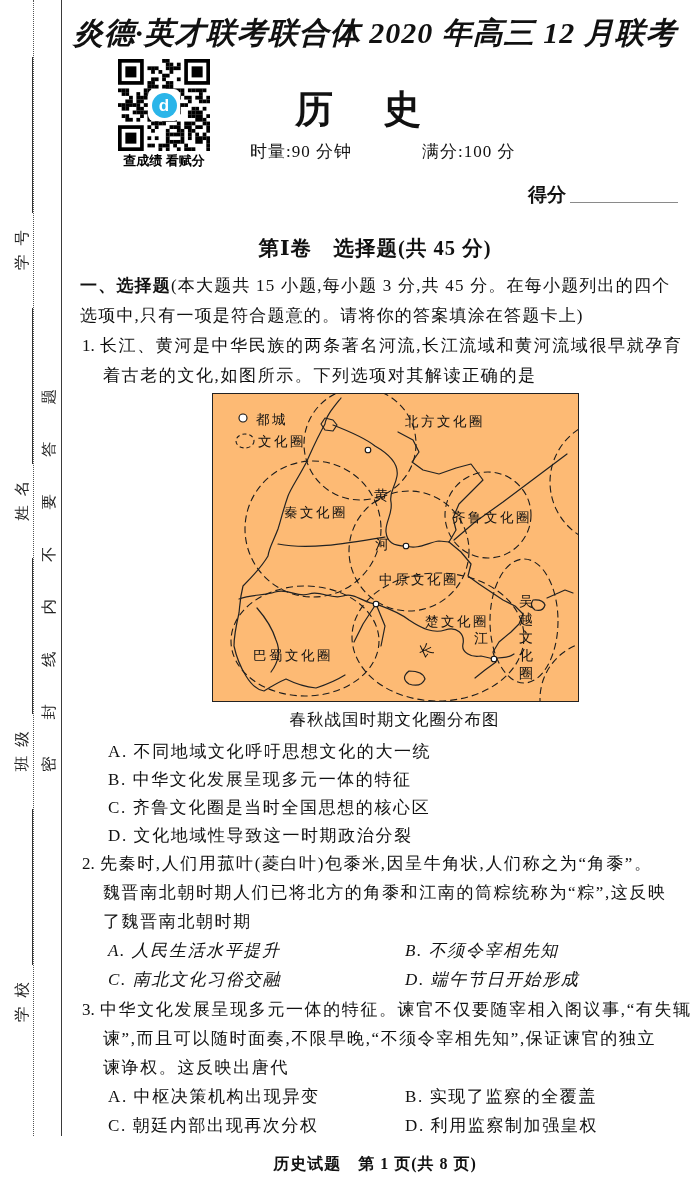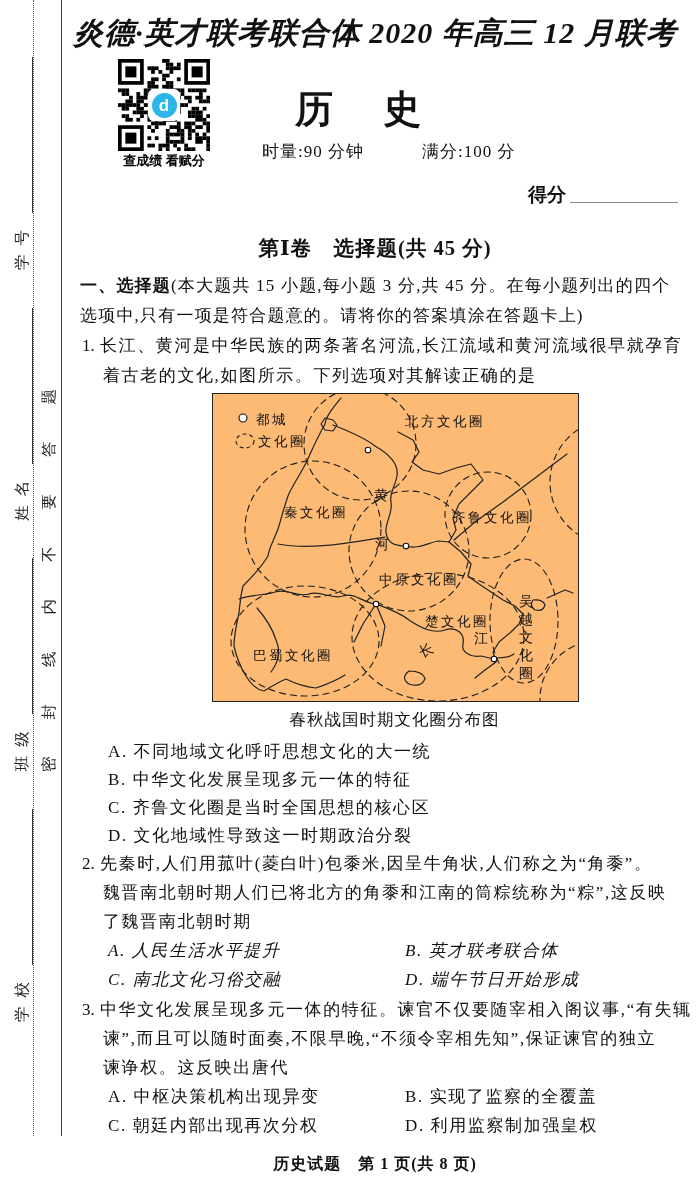--- a/index.html
+++ b/index.html
@@ -26,21 +26,21 @@
   .qr-wrap svg{position:absolute;left:0;top:0;}
   .qr-logo{position:absolute;left:30px;top:30px;width:32px;height:32px;background:#fff;
     border-radius:6px;display:flex;align-items:center;justify-content:center;}
   .qr-logo-circle{width:25px;height:25px;border-radius:50%;display:flex;align-items:center;
     justify-content:center;color:#fff;font-family:"Liberation Sans",sans-serif;
     font-weight:bold;font-size:17px;line-height:1;}
   .qr-caption{left:104px;top:152px;width:120px;text-align:center;font-size:13px;
     font-family:"Liberation Sans","DejaVu Sans",sans-serif;font-weight:600;color:#000;}
   .subject-title{left:48px;top:84px;width:626px;text-align:center;font-size:38px;
     font-weight:bold;letter-spacing:6px;}
-  .meta-duration{left:250px;top:140px;font-size:17px;letter-spacing:1px;margin-left:12px;}
+  .meta-duration{left:250px;top:140px;font-size:17px;letter-spacing:1px;}
   .meta-score{left:422px;top:140px;font-size:17px;letter-spacing:1px;}
   .score-box{left:528px;top:182px;display:flex;align-items:flex-start;gap:4px;}
   .score-label{font-family:"Liberation Sans",sans-serif;font-weight:bold;font-size:19px;}
   .score-blank{width:108px;height:20px;border-bottom:1.4px solid #8a8a8a;}
 
   
   .section-title{left:62px;top:234px;width:626px;text-align:center;font-size:20.5px;
     font-weight:bold;letter-spacing:1px;}
   .intro{left:80px;top:271px;width:612px;font-size:17px;line-height:30px;letter-spacing:1.2px;}
   .intro-lead{font-family:"Liberation Sans",sans-serif;font-weight:bold;letter-spacing:1.2px;}
@@ -404,21 +404,21 @@
   <div class="abs question z1" style="left:82px;top:849px;width:612px;line-height:29px;">
     <div class="qline q-first">
       <span class="qnum">2.</span>
       <span>先秦时,人们用菰叶(菱白叶)包黍米,因呈牛角状,人们称之为“角黍”。</span>
     </div>
     <div class="qline q-cont">魏晋南北朝时期人们已将北方的角黍和江南的筒粽统称为“粽”,这反映</div>
     <div class="qline q-cont">了魏晋南北朝时期</div>
   </div>
   <div class="abs opts-grid z1" style="top:936px;font-style:italic;">
     <div class="opt">A. 人民生活水平提升</div>
-    <div class="opt">B. 英才联考联合体</div>
+    <div class="opt">B. 不须令宰相先知</div>
     <div class="opt">C. 南北文化习俗交融</div>
     <div class="opt">D. 端午节日开始形成</div>
   </div>
 
   <div class="abs question z1" style="left:82px;top:995px;width:612px;line-height:29px;">
     <div class="qline q-first">
       <span class="qnum">3.</span>
       <span>中华文化发展呈现多元一体的特征。谏官不仅要随宰相入阁议事,“有失辄</span>
     </div>
     <div class="qline q-cont">谏”,而且可以随时面奏,不限早晚,“不须令宰相先知”,保证谏官的独立</div>

